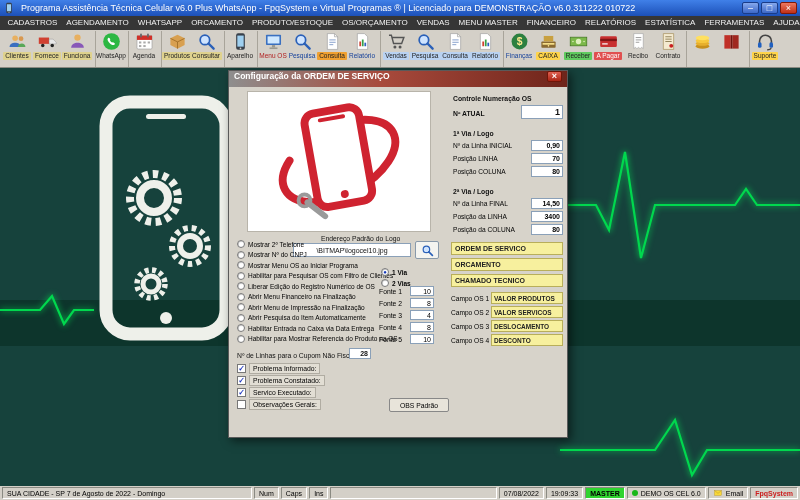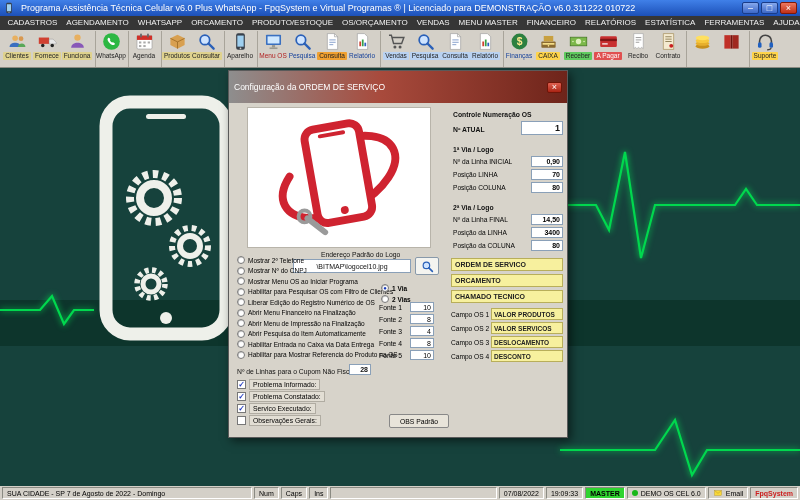--- a/index.html
+++ b/index.html
@@ -24,21 +24,21 @@
 .tb-icon{width:19px;height:19px}
 .tb-icon svg{width:19px;height:19px;display:block}
 .tb-label{font-size:6.5px;line-height:8px;margin-top:1px;padding:0 2px;white-space:nowrap;color:#222;border-radius:1px}
 
 .main{position:relative;flex:1;background:#16423c;overflow:hidden}
 .band{position:absolute;left:0;top:232px;width:100%;height:46px;background:#0d352c}
 .deco{position:absolute;left:0;top:0}
 .deco .ecg{stroke:#00d84e;stroke-width:2.2;fill:none;filter:drop-shadow(0 0 3px rgba(0,255,90,.8))}
 
 .dialog{position:absolute;left:228px;top:2px;width:340px;height:368px;background:#d7d3ca;border:1px solid #5a5a5a;box-shadow:3px 3px 9px rgba(0,0,0,.55);z-index:5}
-.dlg-title{height:16px;background:linear-gradient(90deg,#8e8e8e,#a84a3c 45%,#6e241a);display:flex;align-items:center;padding:16px 5px;color:#fff;font-size:8.5px;font-weight:normal}
+.dlg-title{height:16px;background:linear-gradient(90deg,#8e8e8e,#a84a3c 45%,#6e241a);display:flex;align-items:flex-start;padding:0 5px;color:#fff;font-size:8.5px;font-weight:bold}
 .dlg-close{margin-left:auto;width:15px;height:11px;background:linear-gradient(#e06050,#aa2414);border:1px solid #701508;border-radius:2px;color:#fff;font-size:9px;line-height:9px;text-align:center}
 .dlg-body{position:relative;height:352px;font-size:7px}
 .logo-box{position:absolute;left:18px;top:4px;width:184px;height:141px;background:#fff;border:1px solid #b8b4aa}
 .logo-box svg{width:100%;height:100%;display:block}
 .lbl{position:absolute;font-size:6.8px;line-height:9px;white-space:nowrap;color:#111}
 .lbl.b{font-weight:bold}
 .inp{position:absolute;background:#fff;border:1px solid #8aa0b8;font-size:7px;display:flex;align-items:center;padding:0 2px;color:#111}
 .inp.num{justify-content:flex-end;font-weight:bold}
 .inp.center{justify-content:center}
 .search-btn{position:absolute;width:24px;height:18px;background:#f4f4f0;border:1px solid #8899aa;border-radius:2px;display:flex;align-items:center;justify-content:center}

